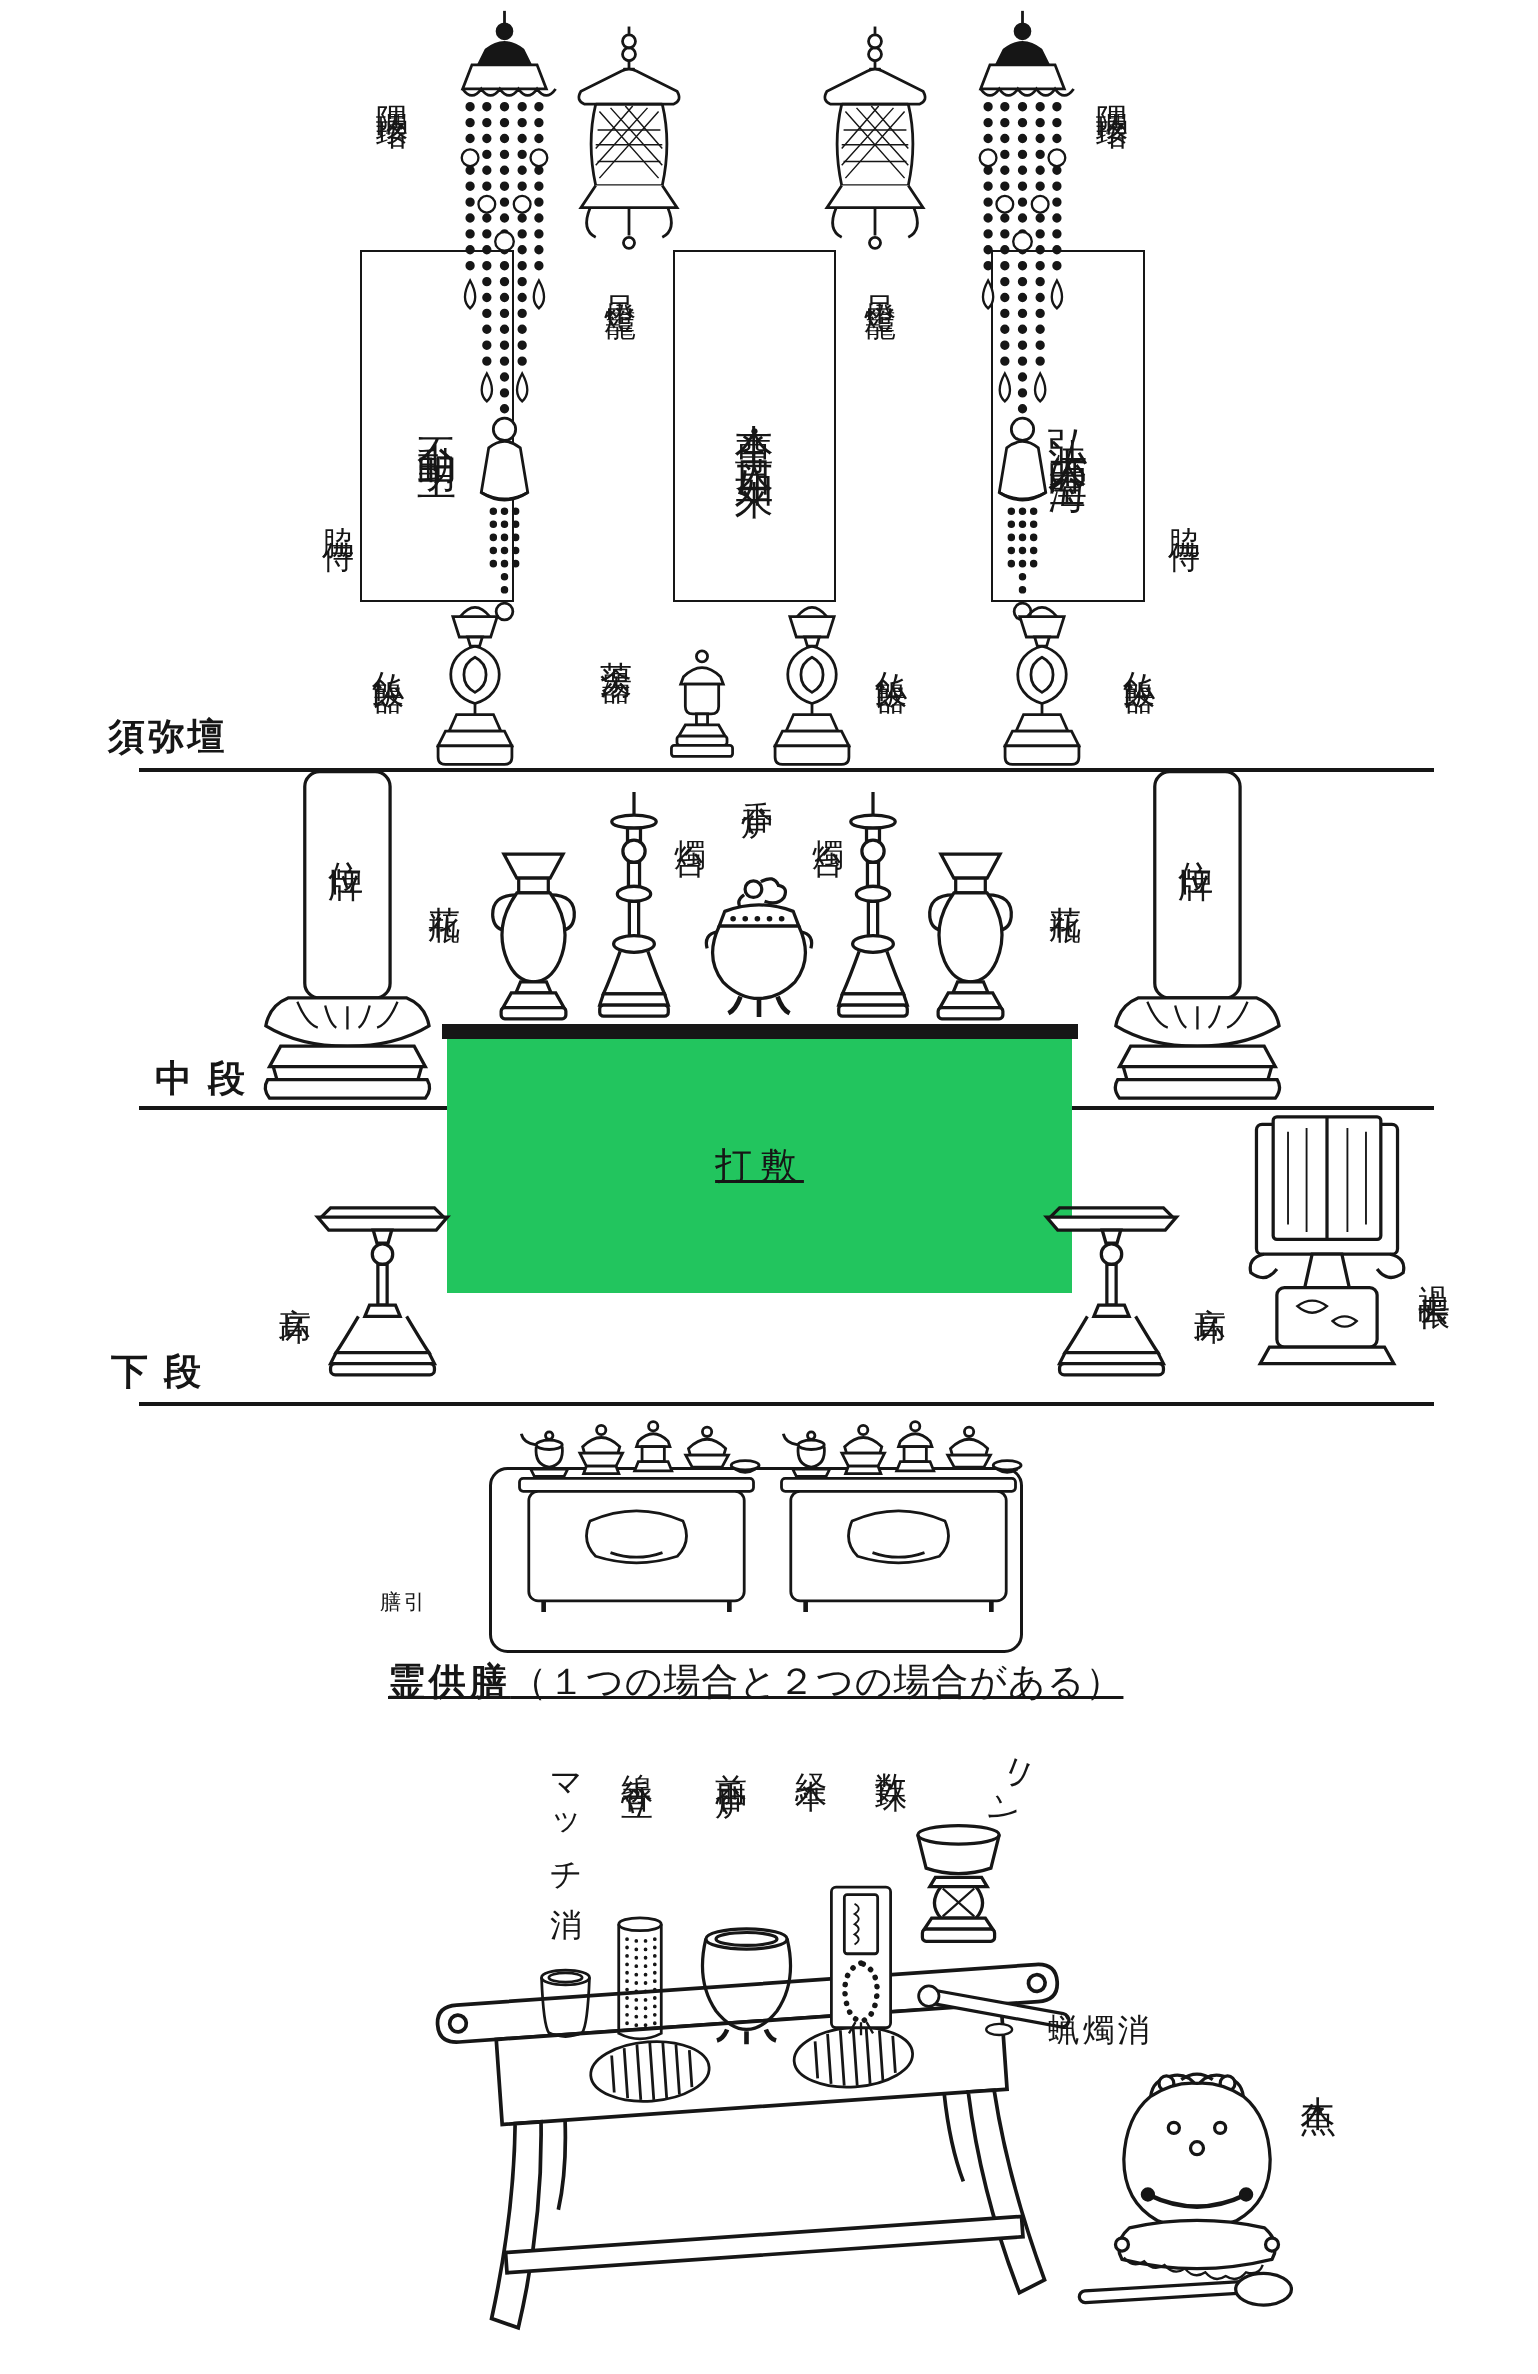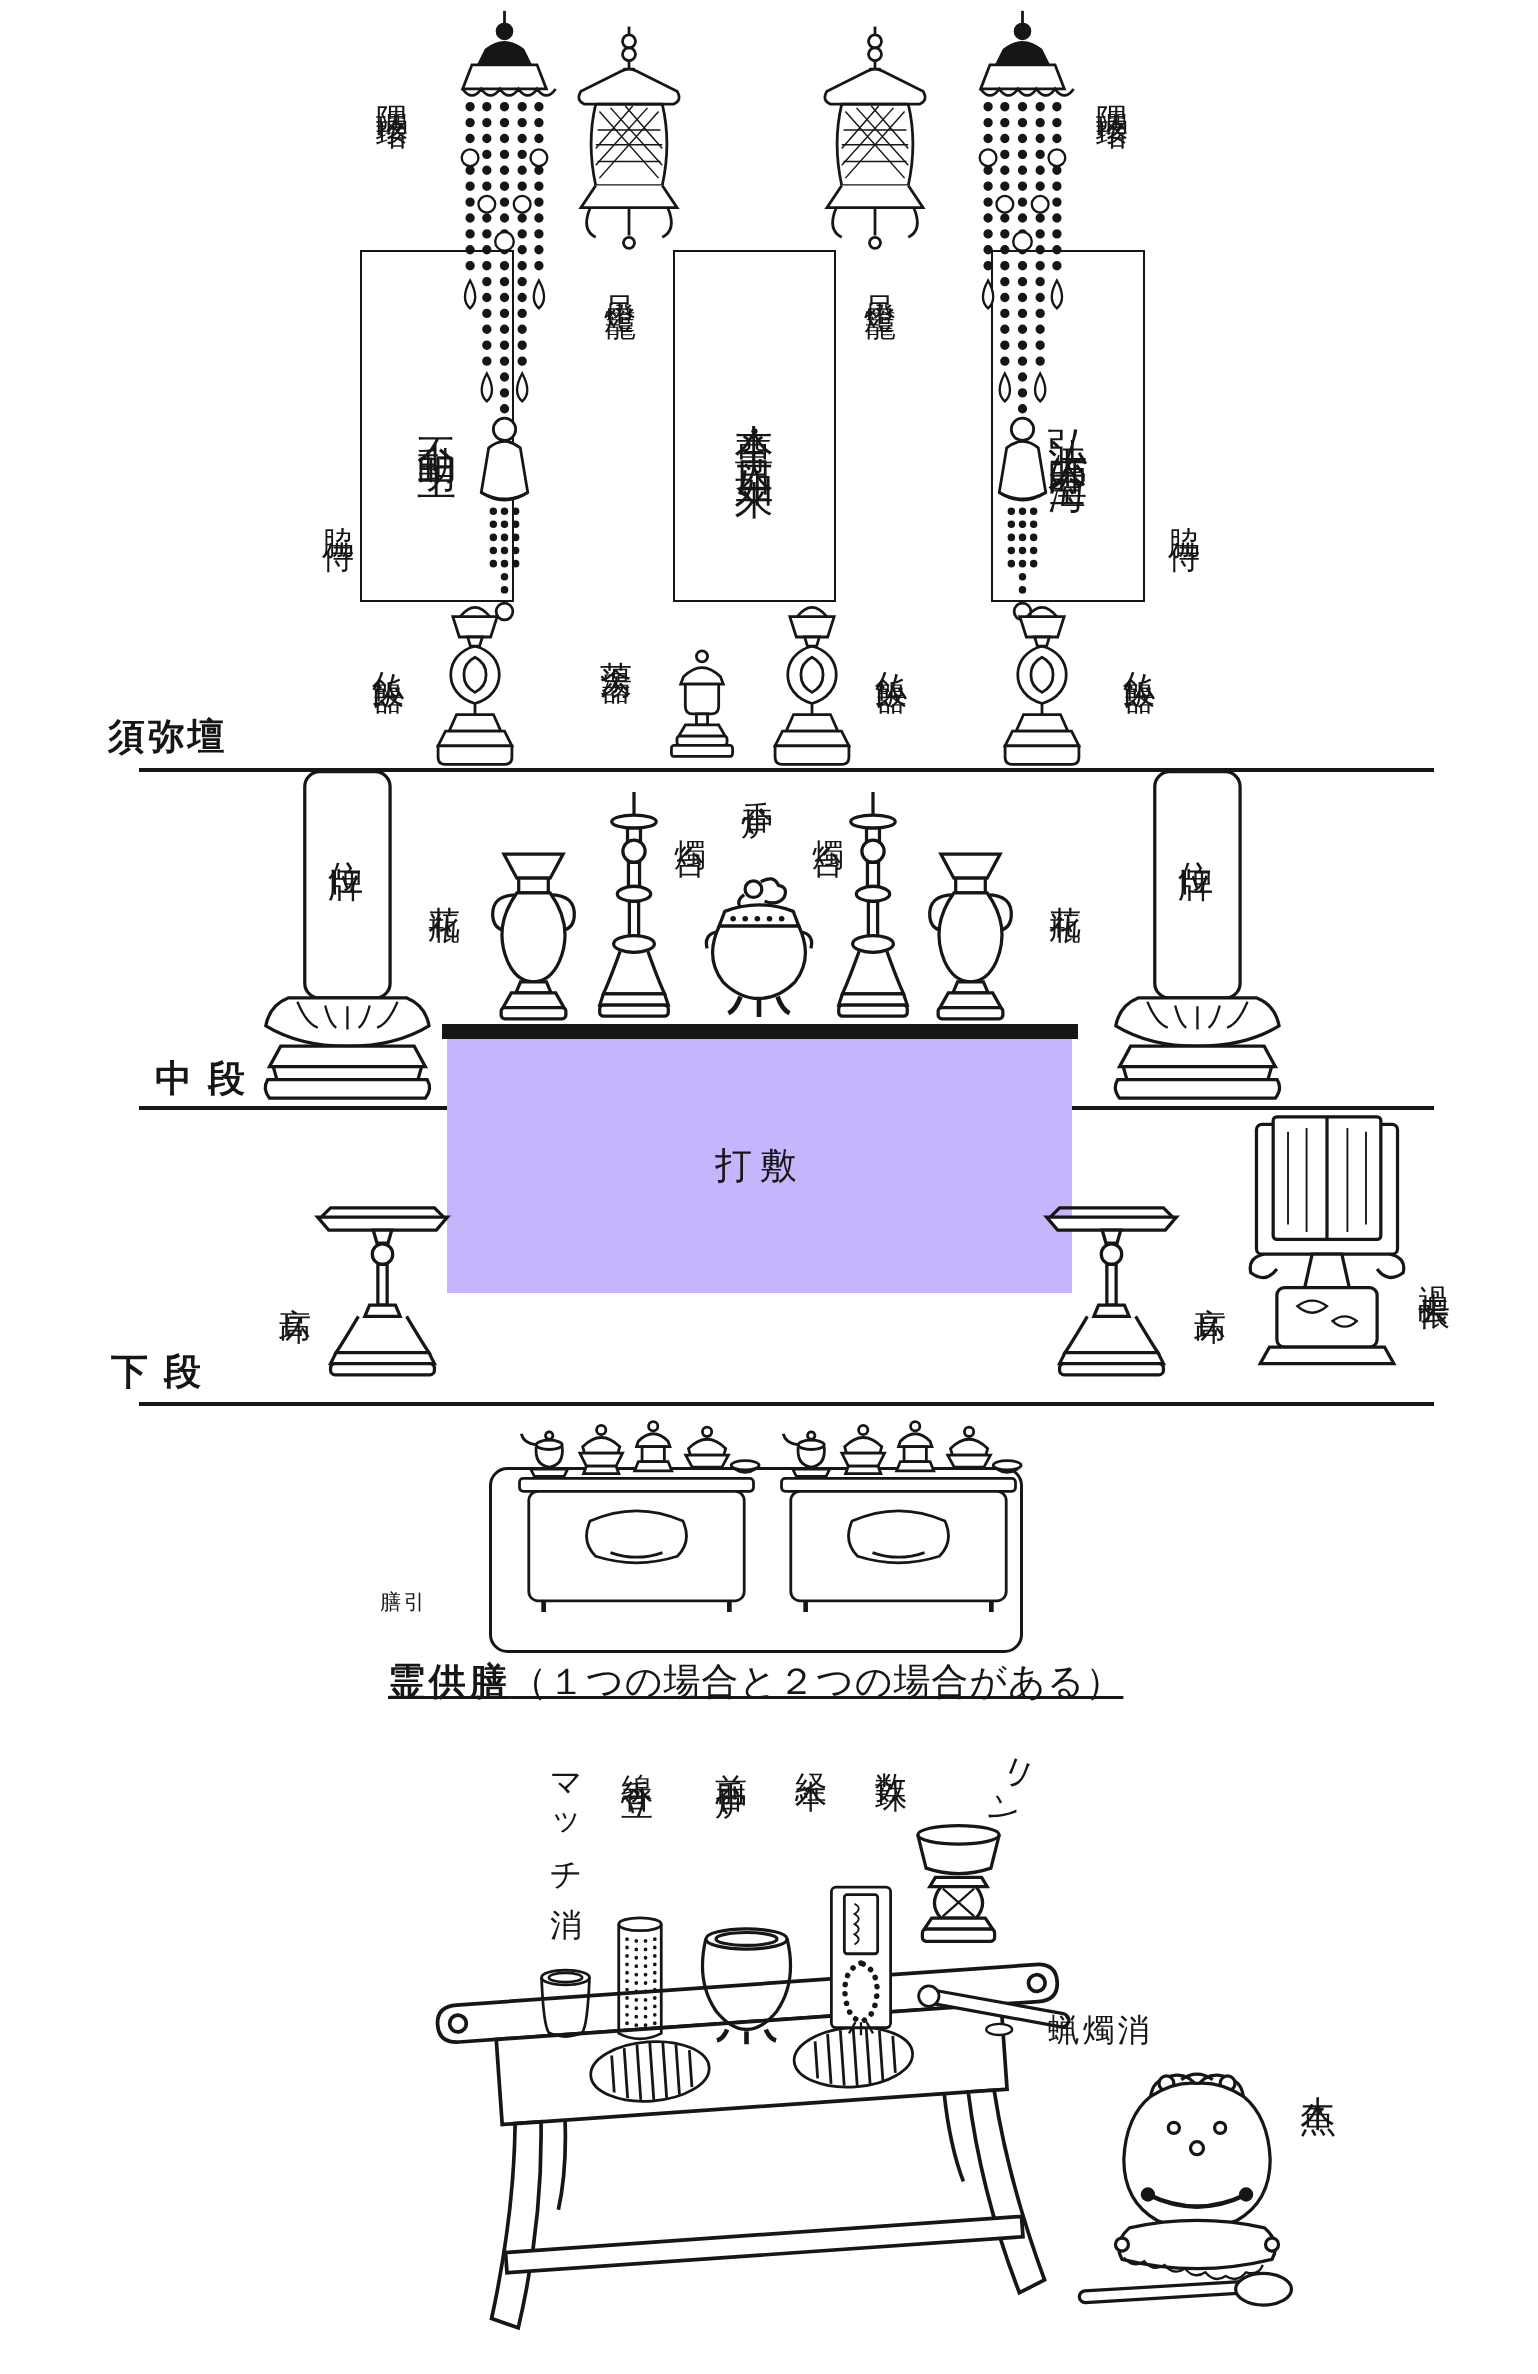--- a/index.html
+++ b/index.html
@@ -10,21 +10,21 @@
             font-size:32px; font-weight:500; letter-spacing:6.5px; line-height:1.05; white-space:nowrap; }
   .hlabel { position:absolute; font-size:21px; font-weight:500; letter-spacing:2.8px; white-space:nowrap; }
   .tier-label { font-size:37px; font-weight:600; }
   .tier-line { position:absolute; left:139px; width:1295px; height:3.7px; background:#161616; }
   .placard { position:absolute; border:2.8px solid #161616; background:#fff; display:flex; align-items:center; justify-content:center; }
   .placard .vtext { writing-mode:vertical-rl; -webkit-text-orientation:upright; text-orientation:upright;
                     font-size:39px; font-weight:500; letter-spacing:9.3px; line-height:1; }
   .svgitem { position:absolute; }
   .svgitem svg { display:block; width:100%; height:100%; overflow:visible; }
   .cloth-band { position:absolute; background:#161616; }
-  .cloth { position:absolute; background:#c4b5fd; display:flex; align-items:center; justify-content:center; }
+  .cloth { position:absolute; background:#22c55e; display:flex; align-items:center; justify-content:center;text-decoration:underline; }
   .cloth-label { font-size:37px; font-weight:500; letter-spacing:7.4px; }
   .board { position:absolute; border:3.7px solid #161616; border-radius:18.6px; background:#fff; }
   .caption { position:absolute; font-size:37px; font-weight:500; letter-spacing:0.9px; white-space:nowrap;text-decoration:underline; }
   .caption .cap-b { font-weight:700; letter-spacing:3.7px; }
   .rot { transform:rotate(22deg); }
   .big-v { font-size:35px; }
 </style>
 </head>
 <body>
 

